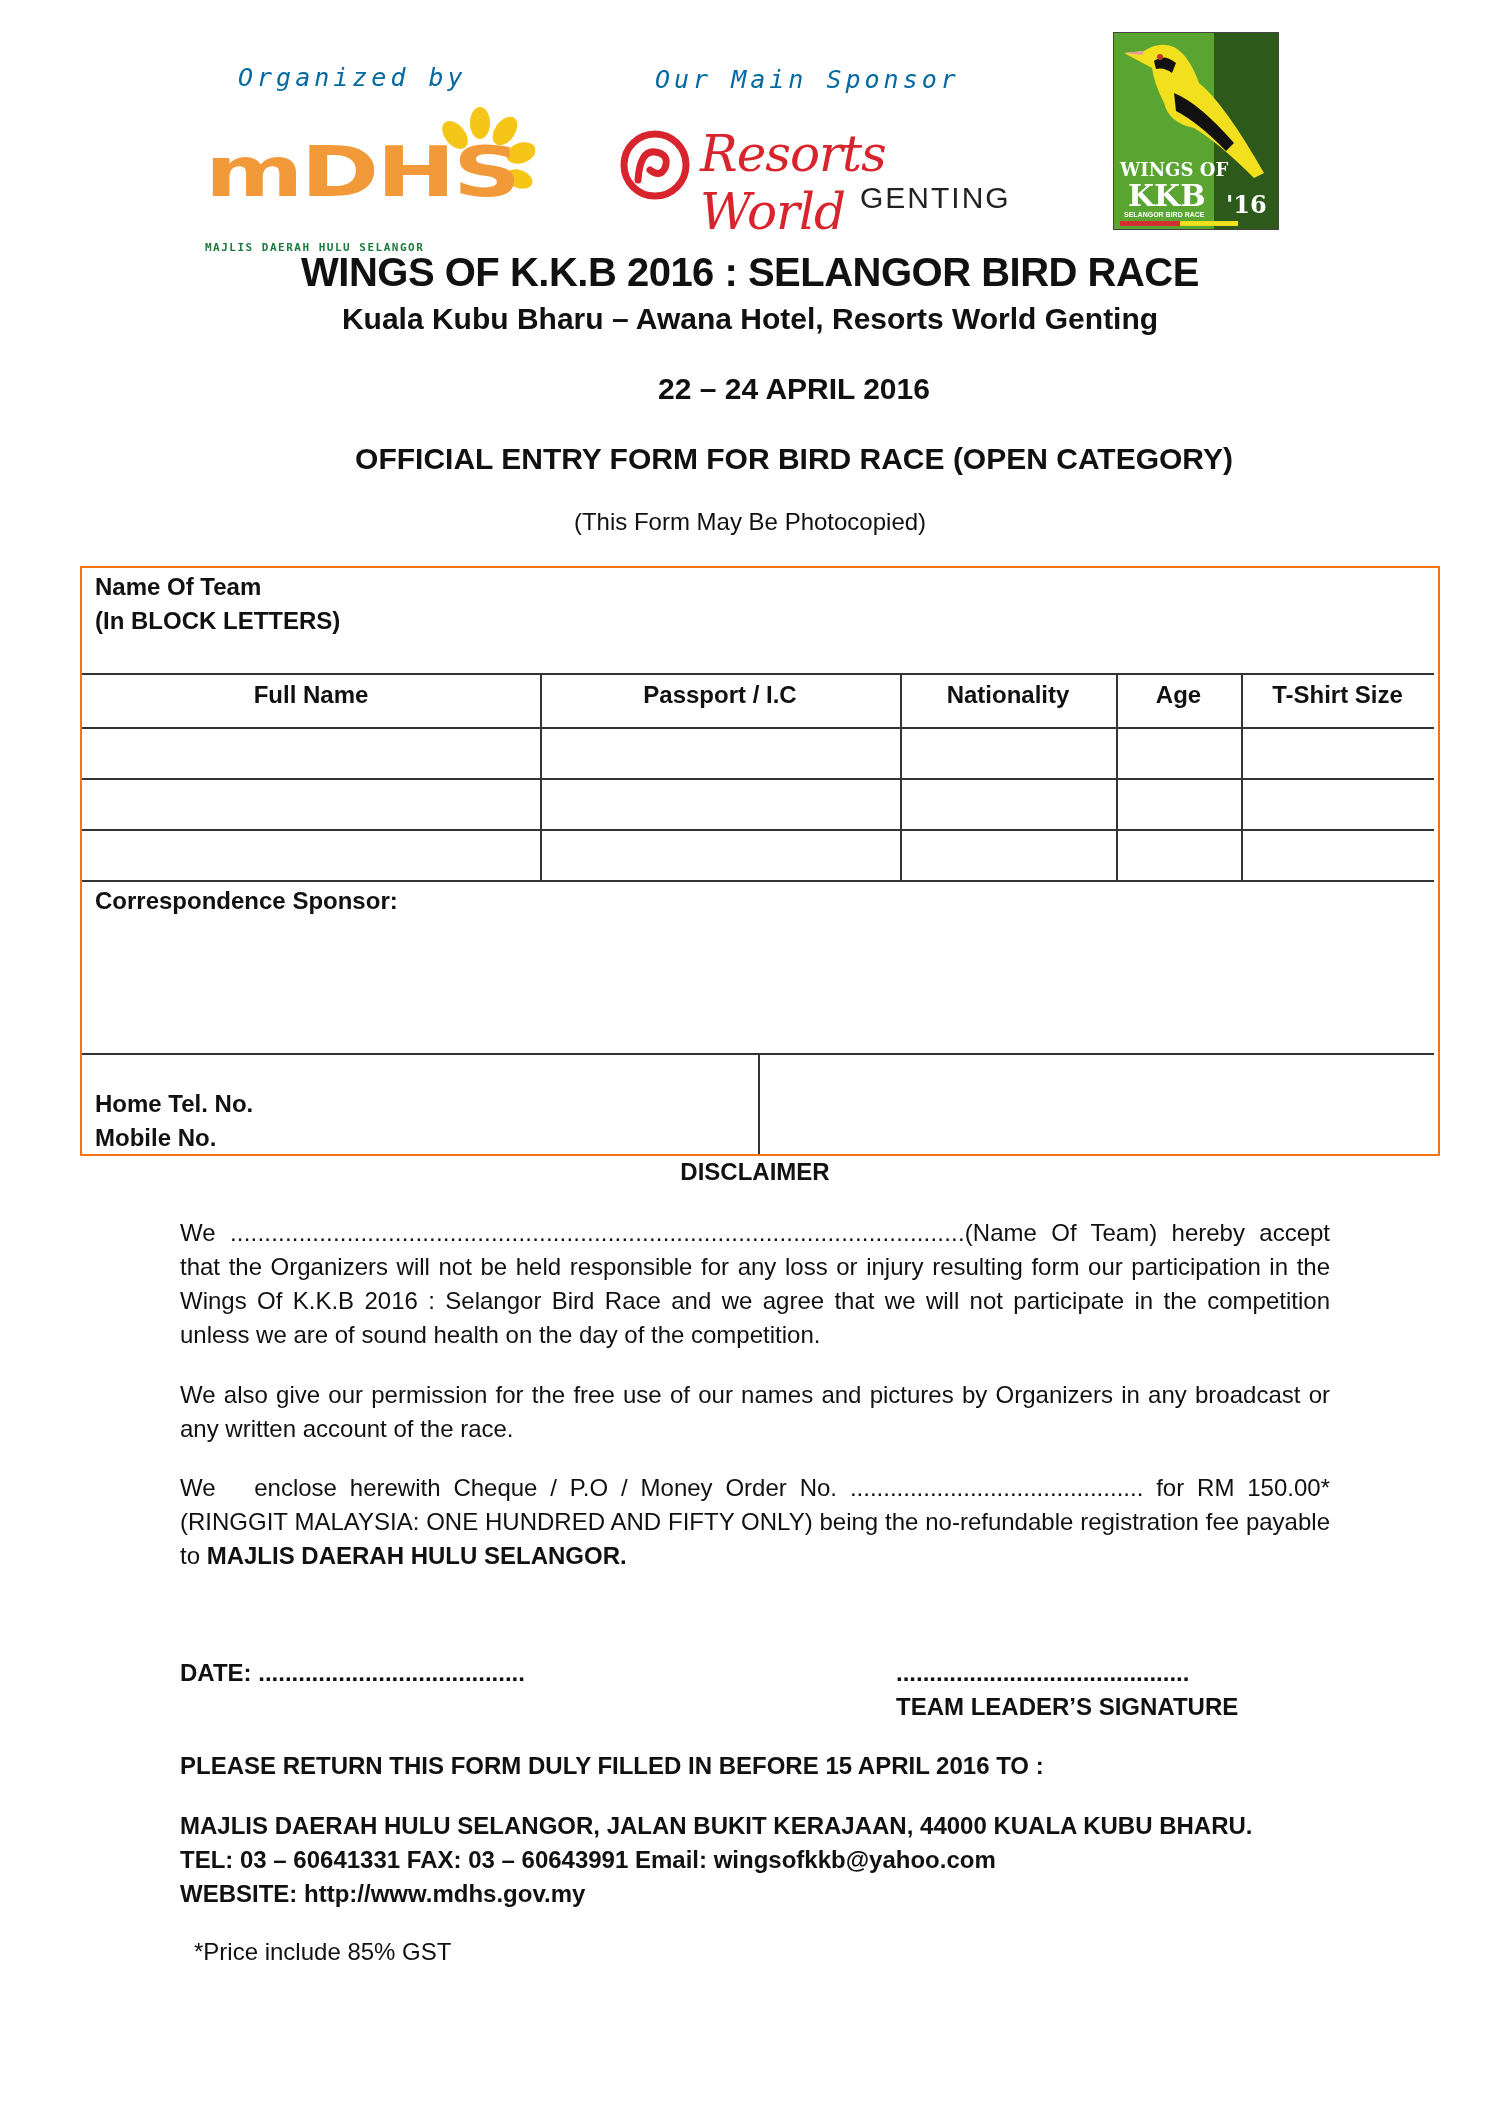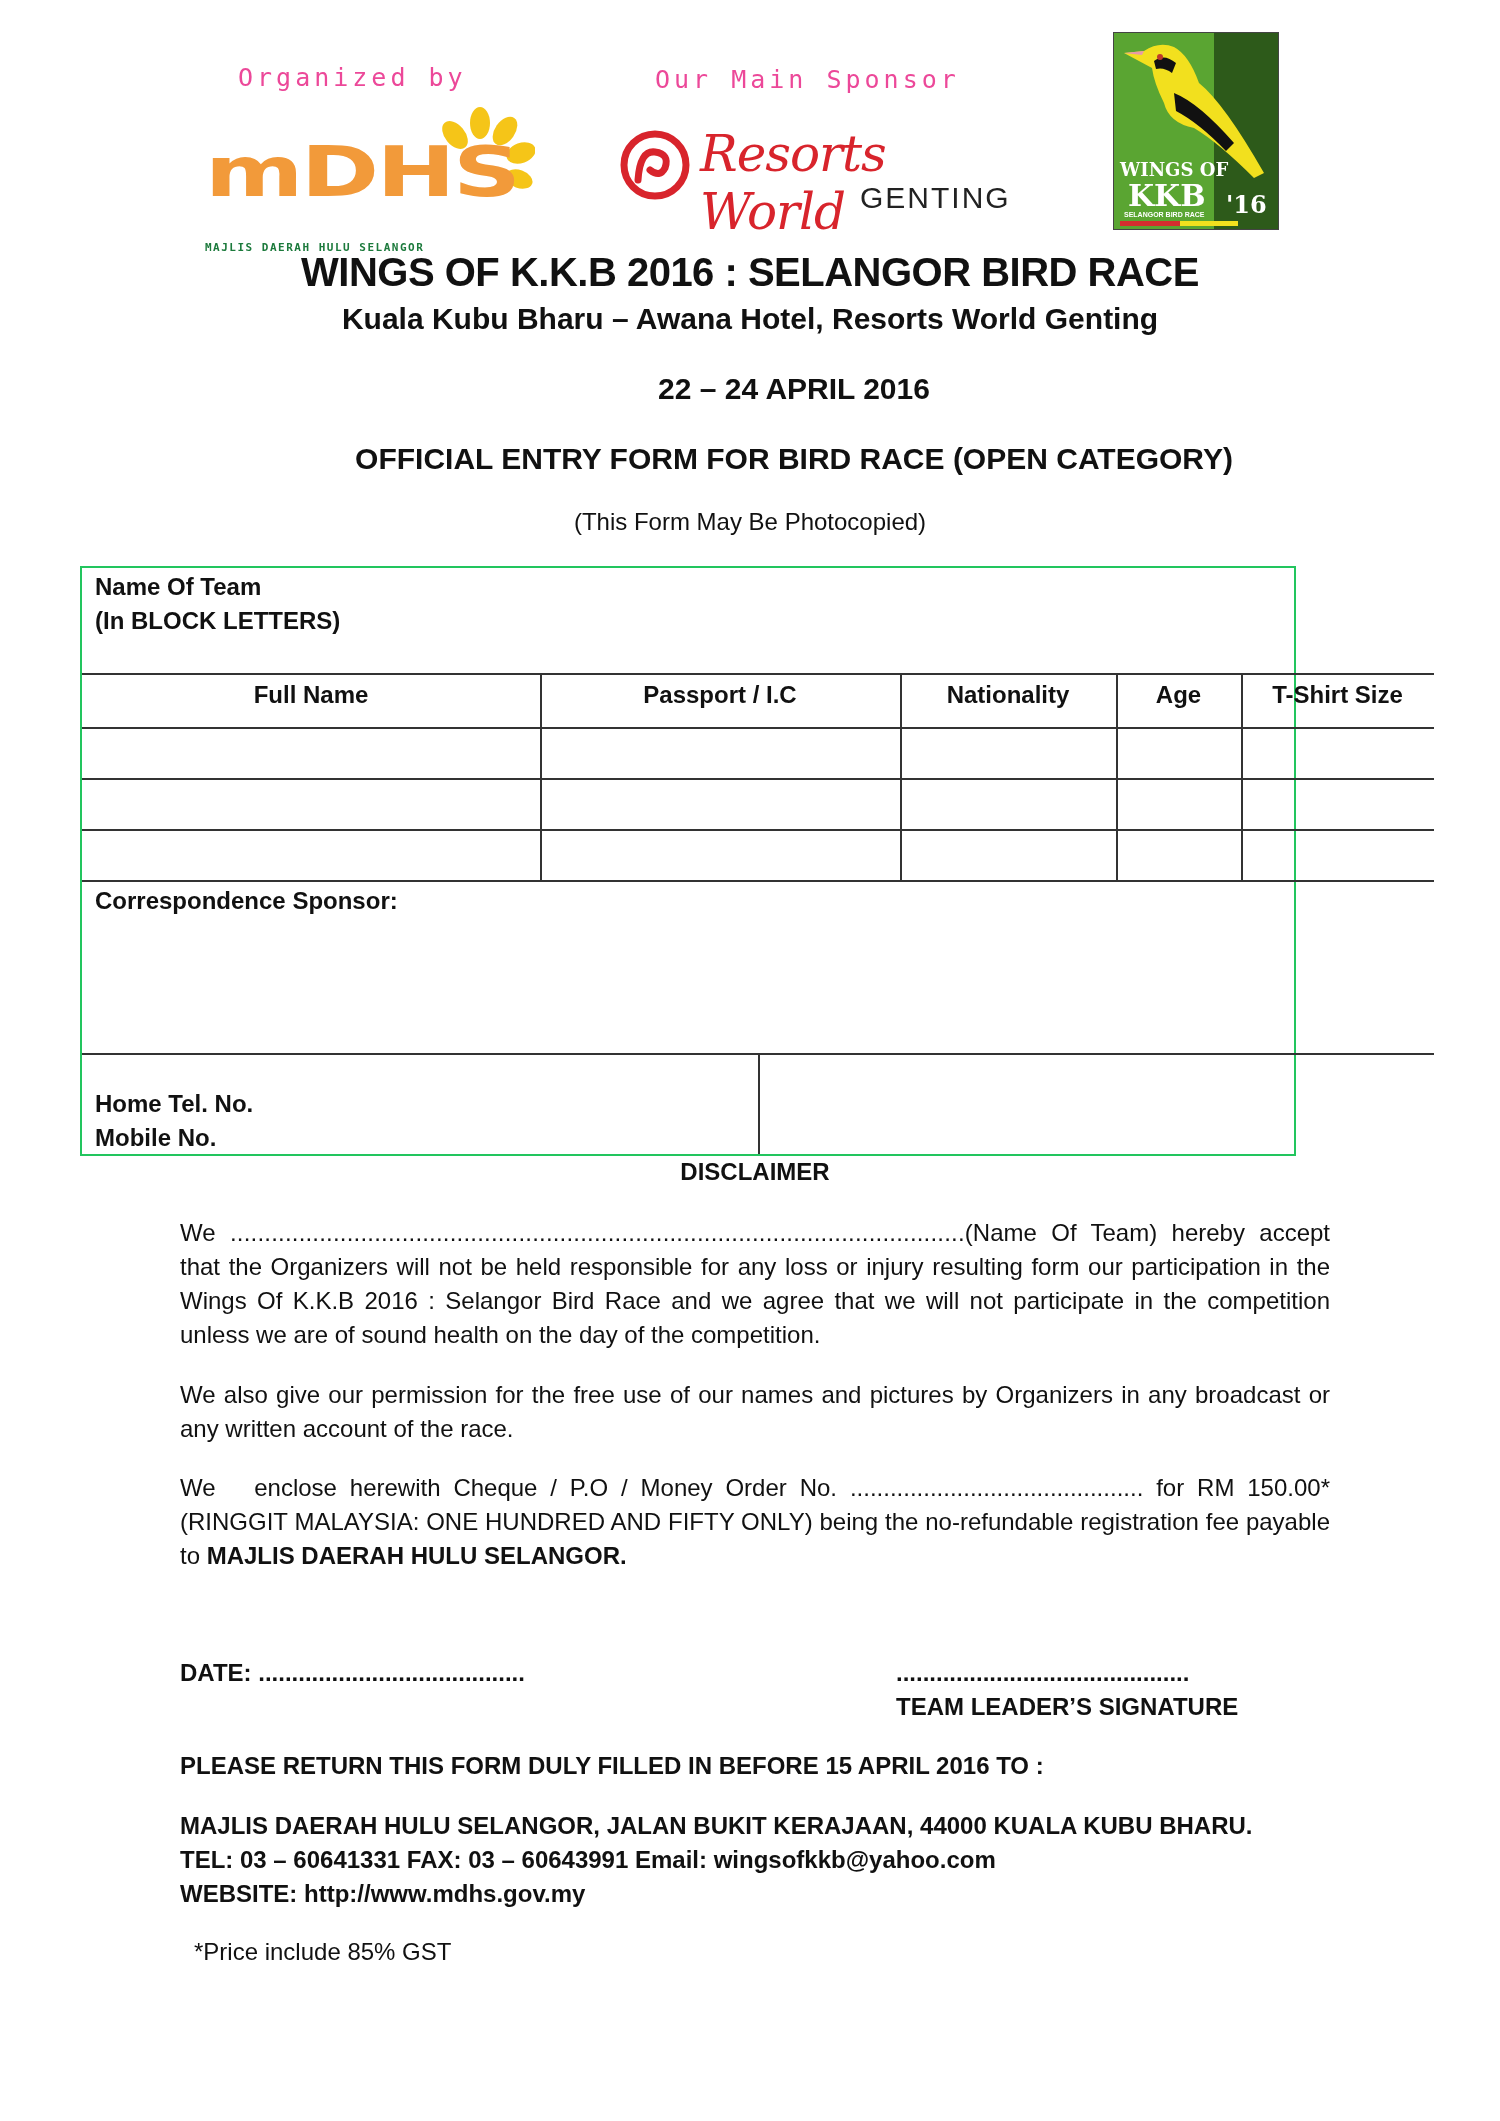--- a/index.html
+++ b/index.html
@@ -1,41 +1,41 @@
 <!DOCTYPE html>
 <html><head>
 <meta charset="utf-8">
 <style>
   html, body { margin:0; padding:0; background:#ffffff; }
   body { width:1500px; height:2121px; position:relative; overflow:hidden;
          font-family:"Liberation Sans", "DejaVu Sans", sans-serif; color:#111; }
   .abs { position:absolute; }
-  .mono-label { font-family:"DejaVu Sans Mono","Liberation Mono", monospace; 
-                font-size:25px; letter-spacing:4px; color:#ec4899; }
+  .mono-label { font-family:"DejaVu Sans Mono","Liberation Mono", monospace; font-style:italic;
+                font-size:25px; letter-spacing:4px; color:#0369a1; }
   .center { text-align:center; }
 
   
   .mdhs-word { font-family:"DejaVu Sans", sans-serif; font-weight:bold; font-size:70px;
                color:#f29a3a; letter-spacing:-2px; line-height:1; transform:scaleX(1.35); transform-origin:left; }
   .mdhs-sub { font-family:"DejaVu Sans Mono", monospace; font-size:11px; color:#1c7a3c; letter-spacing:1.5px; font-weight:bold; }
   .rw-script { font-family:"DejaVu Serif", serif; font-style:italic; font-size:50px; color:#d8242c; letter-spacing:-1px; }
   .rw-genting { font-family:"Liberation Sans", sans-serif; font-size:30px; color:#222; letter-spacing:2px; }
 
   .kkb-box { background:#2d5a1a; border:1px solid #444; overflow:hidden; }
   .kkb-title { font-family:"DejaVu Serif", serif; font-weight:bold; color:#ffffff; line-height:1; }
 
   
   .h1 { font-size:40px; font-weight:bold; letter-spacing:-0.5px; }
   .h2 { font-size:30px; font-weight:bold; }
   .h3 { font-size:30px; font-weight:bold;margin-left:44px; }
   .note { font-size:24px; }
 
   
-  .form-table { position:absolute; left:80px; top:566px; width:1216px; height:590px;
-                border:2px solid #22c55e; box-sizing:border-box; }
+  .form-table { position:absolute; left:80px; top:566px; width:1360px; height:590px;
+                border:2px solid #f97316; box-sizing:border-box; }
   .line-h { position:absolute; height:2px; background:#333; }
   .line-v { position:absolute; width:2px; background:#333; }
   .lbl { position:absolute; font-weight:bold; font-size:24px; line-height:34px; }
   .col-h { position:absolute; font-weight:bold; font-size:24px; text-align:center; top:107px; line-height:40px; }
   .cell { position:absolute; }
 
   .para { position:absolute; left:180px; width:1150px; font-size:24px; line-height:34px; text-align:justify; }
   .para b { font-weight:bold; }
   .bl { font-size:24px; font-weight:bold; }
 </style>

